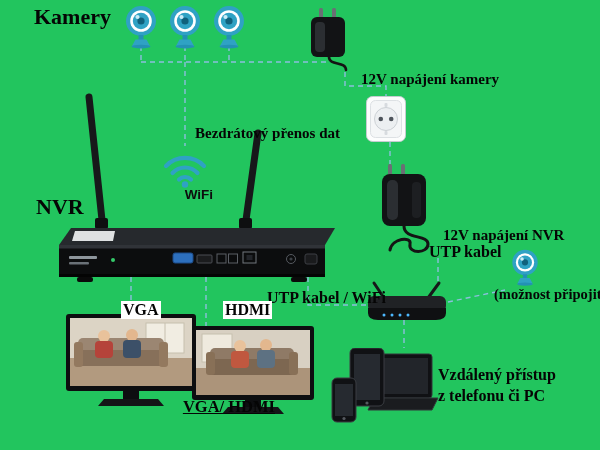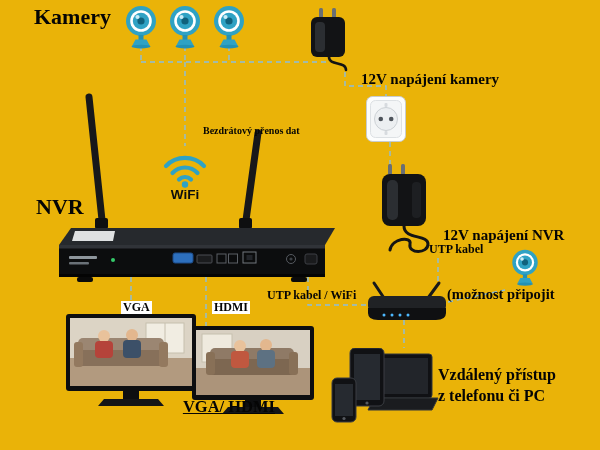--- a/index.html
+++ b/index.html
@@ -1,35 +1,35 @@
 <!DOCTYPE html>
 <html><head>
 <meta charset="utf-8">
 <style>
   html,body{margin:0;padding:0;background:#fff;}
   #stage{
-    position:relative;width:600px;height:450px;background:#eab308;
+    position:relative;width:600px;height:450px;background:#22c55e;
     overflow:hidden;font-family:"Liberation Serif",serif;
   }
   .icon{position:absolute;line-height:0;}
   .lines{position:absolute;left:0;top:0;pointer-events:none;}
   .lbl{
     position:absolute;font-family:"Liberation Serif",serif;font-weight:700;
     color:#050505;white-space:nowrap;line-height:1.1;
   }
   .lbl.big{font-size:22px;}
   .lbl.med{font-size:15px;margin-top:48px;}
-  .lbl.med2{font-size:14.5px;}
-  .lbl.small{font-size:12px;}
+  .lbl.med2{font-size:14.5px;margin-left:47px;}
+  .lbl.small{font-size:16px;}
   .lbl.bottom{font-size:16.5px;}
   .lbl.onesix{font-size:16px;text-align:center;}
   .lbl.center{text-align:right;text-decoration:underline;}
   .lbl.wifi-text{
     font-family:"Liberation Sans",sans-serif;font-size:13.5px;color:#0d0d0d;
-    text-align:center;
+    text-align:right;
   }
   .lbl.bg{background:#ffffff;padding:0 2px;}
 </style>
 </head>
 <body>
 
 <div id="stage">
 
   <svg width="0" height="0" style="position:absolute" aria-hidden="true">
     <defs>
@@ -222,36 +222,36 @@
         <rect x="7" y="36" width="18" height="32" fill="#262a30"></rect>
         <circle cx="16" cy="70.5" r="1.6" fill="#55595f"></circle>
       </g>
     </svg>
   </div>
 
   <div class="lbl big" style="left:34px;top:5px">Kamery</div>
 
   <div class="lbl med" style="left:361px;top:23px">12V napájení kamery</div>
 
-  <div class="lbl med" style="left:203px;top:77px;font-size:10px">Bezdrátový přenos dat</div>
+  <div class="lbl med" style="left:195px;top:77px;font-size:15px">Bezdrátový přenos dat</div>
 
   <div class="lbl wifi-text" style="left:157px;top:188px;width:56px">WiFi</div>
 
   <div class="lbl big" style="left:36px;top:195px">NVR</div>
 
   <div class="lbl med" style="left:443px;top:179px">12V napájení NVR</div>
 
   <div class="lbl small" style="left:429px;top:243px">UTP kabel</div>
 
   <div class="lbl med2" style="left:447px;top:287px">(možnost připojit</div>
 
   <div class="lbl small" style="left:267px;top:289px">UTP kabel / WiFi</div>
 
   <div class="lbl small bg" style="left:121px;top:301px">VGA</div>
 
-  <div class="lbl small bg" style="left:212px;top:301px">HDMI</div>
+  <div class="lbl small bg" style="left:223px;top:301px">HDMI</div>
 
   <div class="lbl bottom center" style="left:95px;top:398px;width:180px">VGA/ HDMI</div>
 
   <div class="lbl onesix" style="left:438px;top:366px">Vzdálený přístup</div>
   <div class="lbl onesix" style="left:438px;top:387px">z telefonu či PC</div>
 
 </div>
 
 </body></html>

